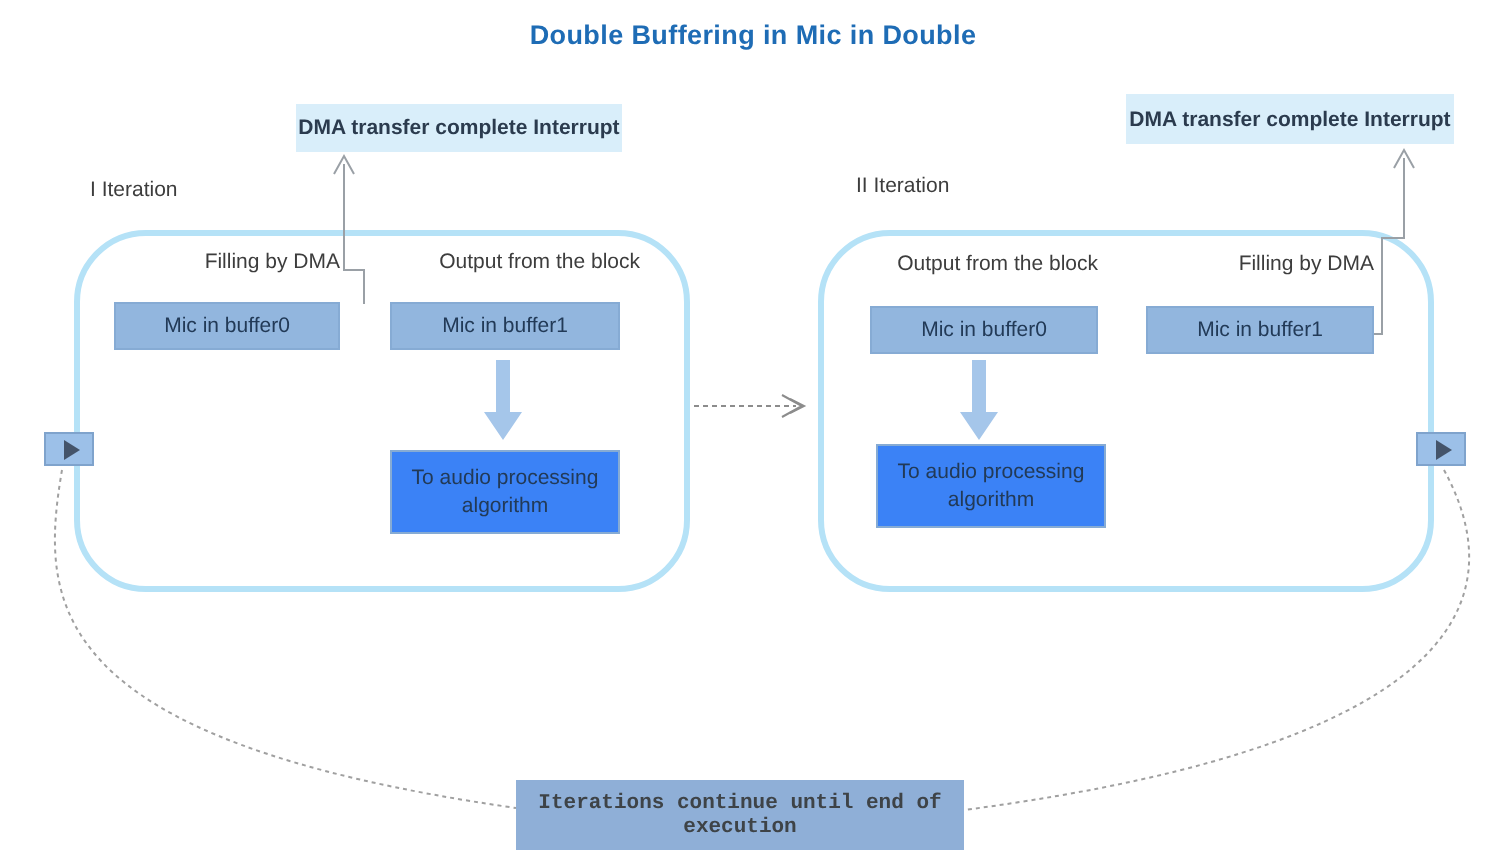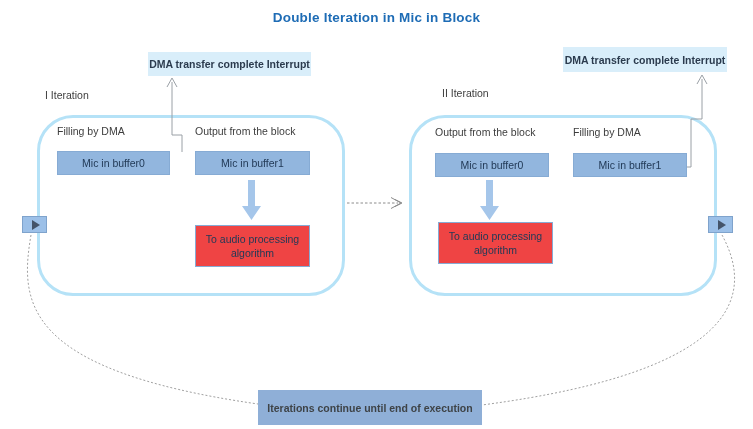--- a/index.html
+++ b/index.html
@@ -14,28 +14,28 @@
   }
   .interrupt-box{
     background:#d9eefa;color:#2b3b4e;font-size:10.5px;
     display:flex;align-items:center;justify-content:center;text-align:center;font-weight:bold;
   }
   .iter-label{font-size:10.5px;color:#3d3d3d;}
   .big-rect{
     border:3px solid #b5e2f7;border-radius:36px;background:#ffffff;
     box-sizing:border-box;
   }
-  .role-label{font-size:10.5px;color:#3d3d3d;text-align:left;}
+  .role-label{font-size:10.5px;color:#3d3d3d;text-align:right;}
   .buffer-box{
     background:#92b6de;border:1px solid #86abd4;box-sizing:border-box;
     color:#223a57;font-size:10.5px;
     display:flex;align-items:center;justify-content:center;
   }
   .process-box{
-    background:#ef4444;border:1px solid #86abd4;box-sizing:border-box;
+    background:#3b82f6;border:1px solid #86abd4;box-sizing:border-box;
     color:#223a57;font-size:10.5px;line-height:1.35;
     display:flex;align-items:center;justify-content:center;text-align:center;
     padding:2px;
   }
   .footer-box{
     background:#8fafd7;color:#3e4347;font-size:10.5px;font-weight:bold;
     display:flex;align-items:center;justify-content:center;text-align:center;
   }
   .loop-marker{
     background:#9cc0e8;border:1px solid #7fa3cc;box-sizing:border-box;
@@ -45,27 +45,27 @@
     width:0;height:0;border-top:5px solid transparent;border-bottom:5px solid transparent;
     border-left:8px solid #44546a;margin-left:2px;
   }
   svg.layer{position:absolute;left:0;top:0;pointer-events:none;}
 </style>
 </head>
 <body>
 
 <div id="stage">
 
-  <div class="abs title">Double Iteration in Mic in Block</div>
+  <div class="abs title">Double Buffering in Mic in Double</div>
 
   <div class="abs interrupt-box" style="left:148px;top:52px;width:163px;height:24px;">DMA transfer complete Interrupt</div>
   <div class="abs interrupt-box" style="left:563px;top:47px;width:164px;height:25px;">DMA transfer complete Interrupt</div>
 
   <div class="abs iter-label" style="left:45px;top:89px;">I Iteration</div>
-  <div class="abs iter-label" style="left:442px;top:87px;">II Iteration</div>
+  <div class="abs iter-label" style="left:428px;top:87px;">II Iteration</div>
 
   <div class="abs big-rect" style="left:37px;top:115px;width:308px;height:181px;"></div>
   <div class="abs big-rect" style="left:409px;top:115px;width:308px;height:181px;"></div>
 
   <div class="abs role-label" style="left:57px;top:125px;width:113px;">Filling by DMA</div>
   <div class="abs role-label" style="left:195px;top:125px;width:125px;">Output from the block</div>
   <div class="abs buffer-box" style="left:57px;top:151px;width:113px;height:24px;">Mic in buffer0</div>
   <div class="abs buffer-box" style="left:195px;top:151px;width:115px;height:24px;">Mic in buffer1</div>
   <div class="abs process-box" style="left:195px;top:225px;width:115px;height:42px;">To audio processing algorithm</div>
 
@@ -75,21 +75,21 @@
   <div class="abs buffer-box" style="left:573px;top:153px;width:114px;height:24px;">Mic in buffer1</div>
   <div class="abs process-box" style="left:438px;top:222px;width:115px;height:42px;">To audio processing algorithm</div>
 
   <div class="abs loop-marker" style="left:22px;top:216px;width:25px;height:17px;">
     <span class="play-tri"></span>
   </div>
   <div class="abs loop-marker" style="left:708px;top:216px;width:25px;height:17px;">
     <span class="play-tri"></span>
   </div>
 
-  <div class="abs footer-box" style="left:258px;top:390px;width:224px;height:35px;">Iterations continue until end of execution</div>
+  <div class="abs footer-box" style="left:258px;top:390px;width:224px;height:35px;font-family:Liberation Mono, monospace;">Iterations continue until end of execution</div>
 
   <svg class="layer" width="753" height="429" viewBox="0 0 753 429">
 
     <path d="M 248,180 L 255,180 L 255,206 L 261,206 L 251.5,220 L 242,206 L 248,206 Z" fill="#a5c6ea"></path>
 
     <path d="M 486,180 L 493,180 L 493,206 L 499,206 L 489.5,220 L 480,206 L 486,206 Z" fill="#a5c6ea"></path>
 
     <polyline points="182,152 182,135 172,135 172,82" fill="none" stroke="#9aa0a6" stroke-width="1"></polyline>
     <polyline points="167,87 172,78 177,87" fill="none" stroke="#9aa0a6" stroke-width="1"></polyline>
 

